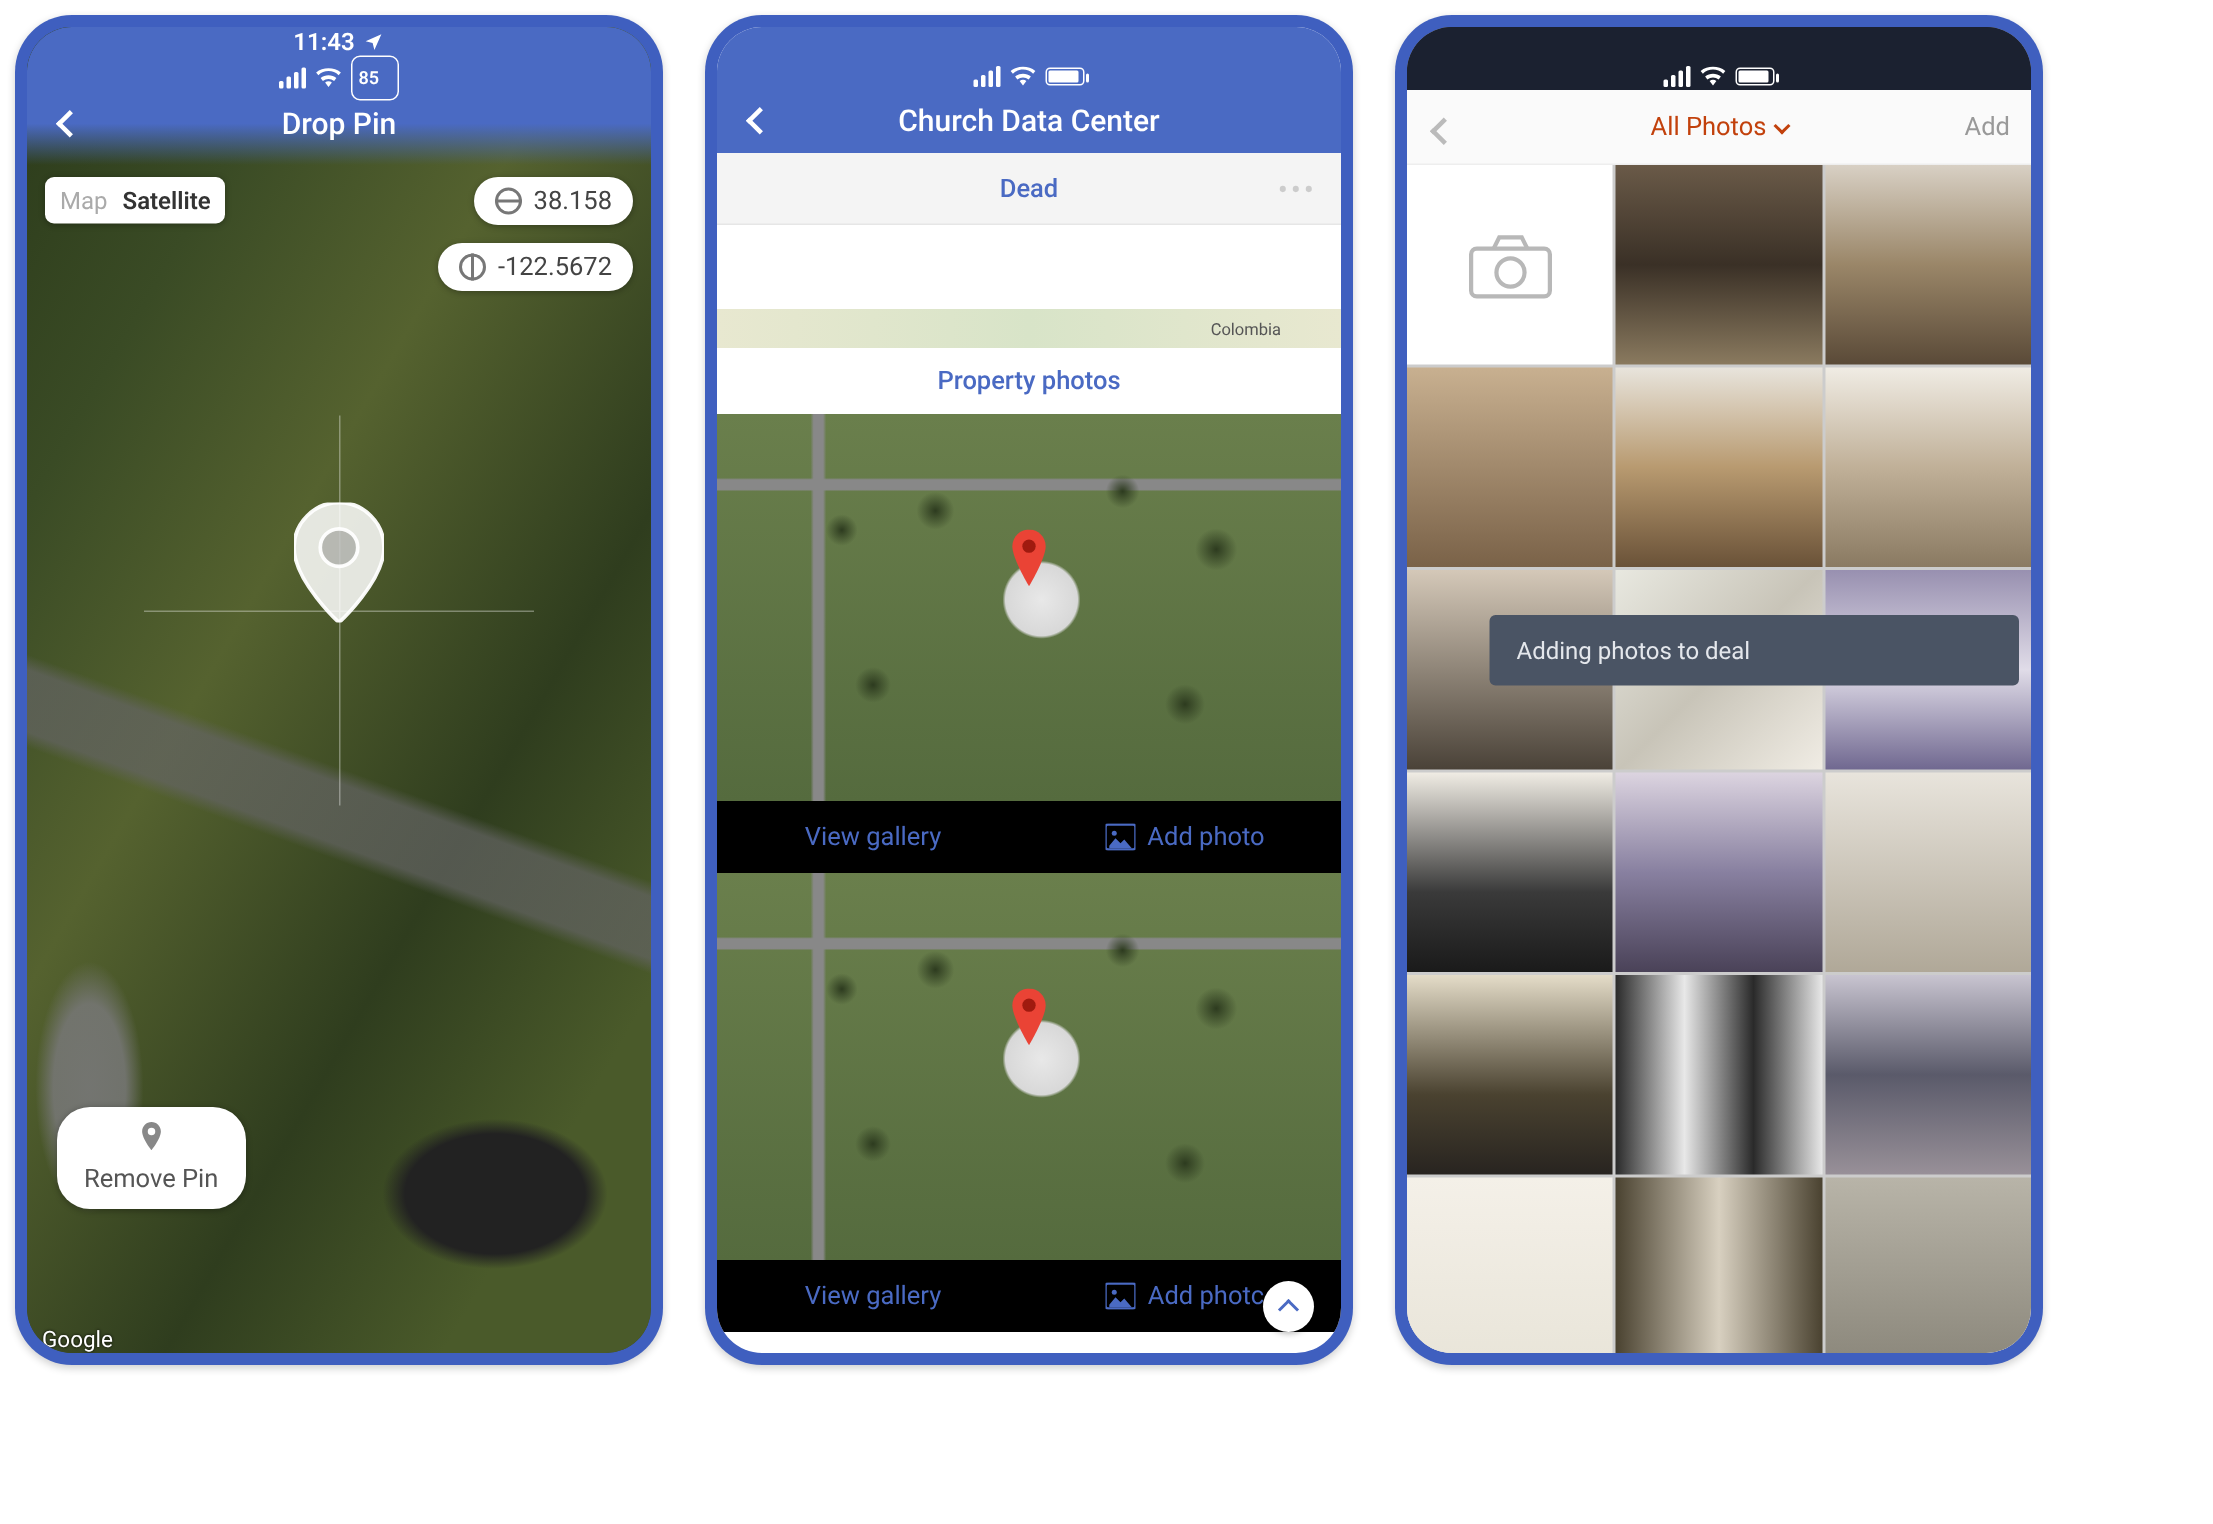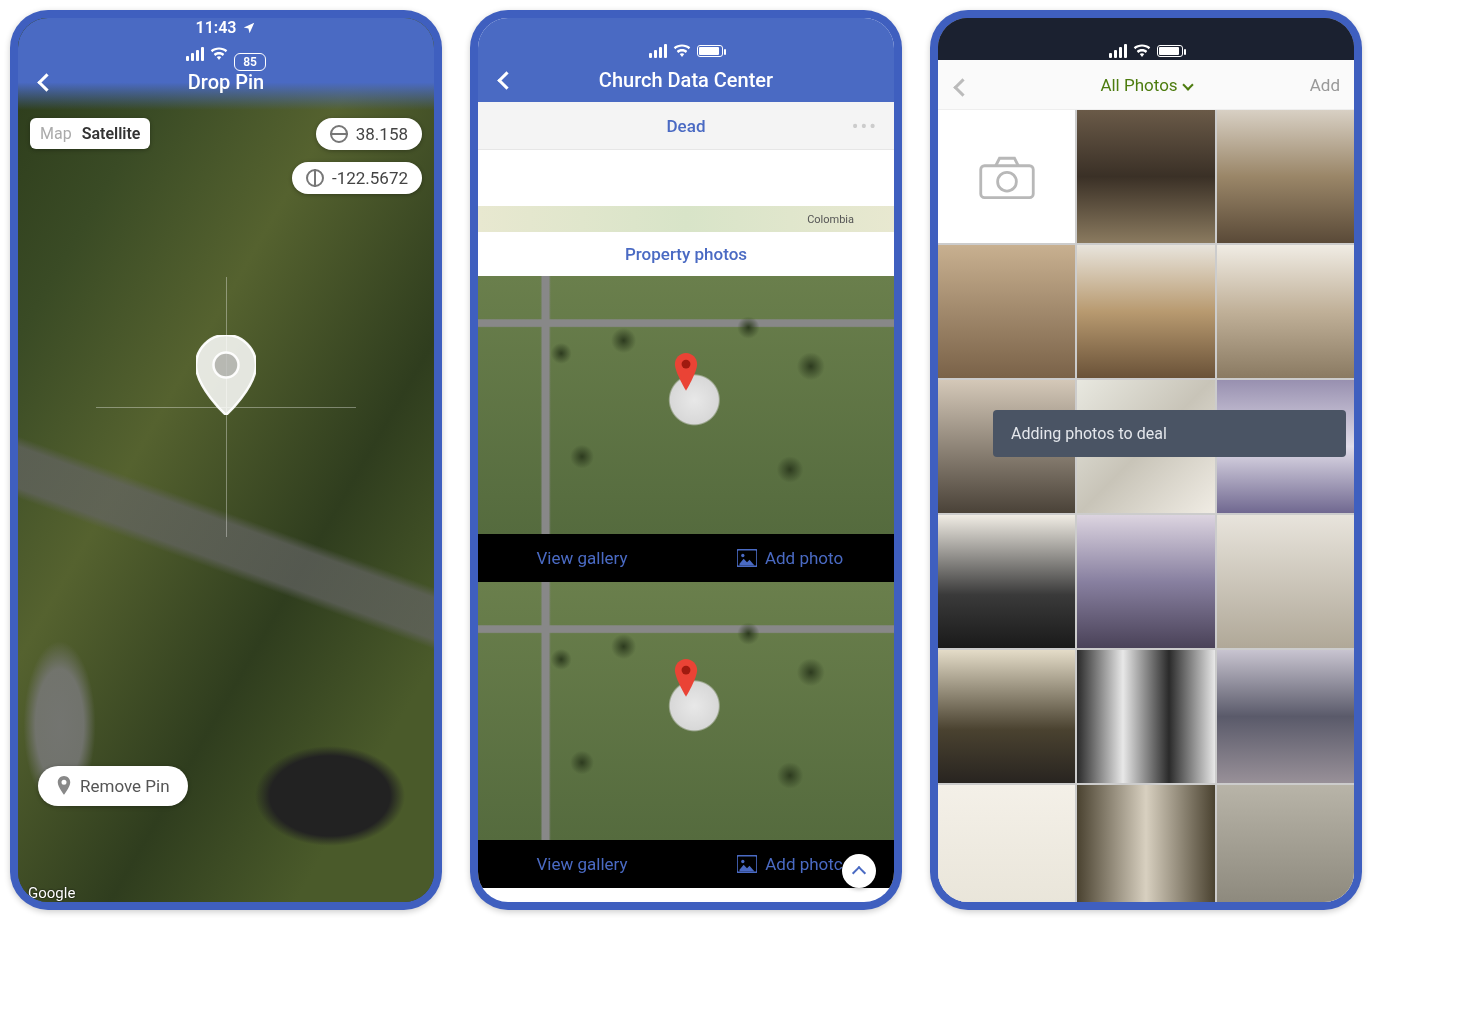--- a/index.html
+++ b/index.html
@@ -40,23 +40,23 @@
     color: #ffffff;
     font-size: 16px;
     font-weight: 600;
     position: relative;
     z-index: 20;
     flex-direction: column;
   }
   .status-left { display:flex; align-items:center; gap:6px; }
   .status-right { display:flex; align-items:center; gap:6px; }
   .battery-pill {
-    display:inline-flex; align-items:center; justify-content:center;
+    display:inline-flex; align-items:center; 
     border:1.5px solid #fff; border-radius:6px; padding:1px 4px;
-    font-size:12px; height:18px; min-width:32px;margin-top:16px;
+    font-size:12px; height:30px; min-width:32px;
   }
   .battery-block {
     display:inline-block; width:26px; height:12px; border:1.5px solid #fff; border-radius:3px; position:relative;
   }
   .battery-block::after {
     content:''; position:absolute; right:-4px; top:3px; width:2px; height:6px; background:#fff; border-radius:1px;
   }
   .battery-block .fill { position:absolute; left:1px; top:1px; bottom:1px; width:85%; background:#fff; border-radius:1px; }
   .signal-bars { display:inline-flex; align-items:flex-end; gap:2px; }
   .signal-bars span { width:3px; background:#fff; border-radius:1px; }
@@ -141,20 +141,21 @@
     opacity:0.35;
   }
   .crosshair::before,.crosshair::after{content:'';position:absolute;background:#fff;}
   .crosshair::before{left:0;right:0;top:50%;height:1px;}
   .crosshair::after{top:0;bottom:0;left:50%;width:1px;}
   .action-pill {
     position:absolute; left:20px; z-index:16;
     background:#fff; border-radius:22px; padding:10px 18px;
     display:flex; align-items:center; gap:8px; font-size:17px; color:#555;
     box-shadow:0 1px 4px rgba(0,0,0,0.3);
+    flex-direction:column;
   }
   .action-pill.remove { bottom:96px; }
   .action-pill.current { bottom:42px; }
   .pin-ic-sm { width:16px;height:20px; }
   .google-wm {
     position:absolute; left:10px; bottom:0; z-index:16;
     color:#fff; font-size:15px; text-shadow:0 0 2px #000; font-weight:400;
   }
 
   
@@ -209,21 +210,21 @@
 
   
   .gallery-screen .phone-inner { background:#fff; }
   .gallery-header-bar {
     height:50px; background:#fafafa; border-bottom:1px solid #eee;
     display:flex; align-items:center; justify-content:center; position:relative;
     margin-top:42px;
   }
   .notch-fill { position:absolute;top:0;left:0;right:0;height:42px;background:#1b2130;}
   .gallery-back { position:absolute; left:14px; color:#bbb; }
-  .gallery-title { color:#4d7c0f; font-size:17px; display:flex; align-items:center; gap:6px;}
+  .gallery-title { color:#c2410c; font-size:17px; display:flex; align-items:center; gap:6px;}
   .chev-down-sm::after{content:'';display:inline-block;width:6px;height:6px;border-right:2px solid currentColor;border-bottom:2px solid currentColor;transform:rotate(45deg);margin-bottom:2px;}
   .gallery-add { position:absolute; right:14px; color:#999; font-size:17px;}
   .gallery-grid {
     position:absolute; top:92px; bottom:0; left:0; right:0;
     display:grid; grid-template-columns:repeat(3,1fr); grid-auto-rows:133px;
     gap:2px; background:#ccc; overflow:hidden;
   }
   .gtile { background:#888; position:relative; overflow:hidden; }
   .gtile.cam { background:#fff; display:flex;align-items:center;justify-content:center; }
   .cam-ic { width:60px;height:46px; color:#b8b8b8; }

